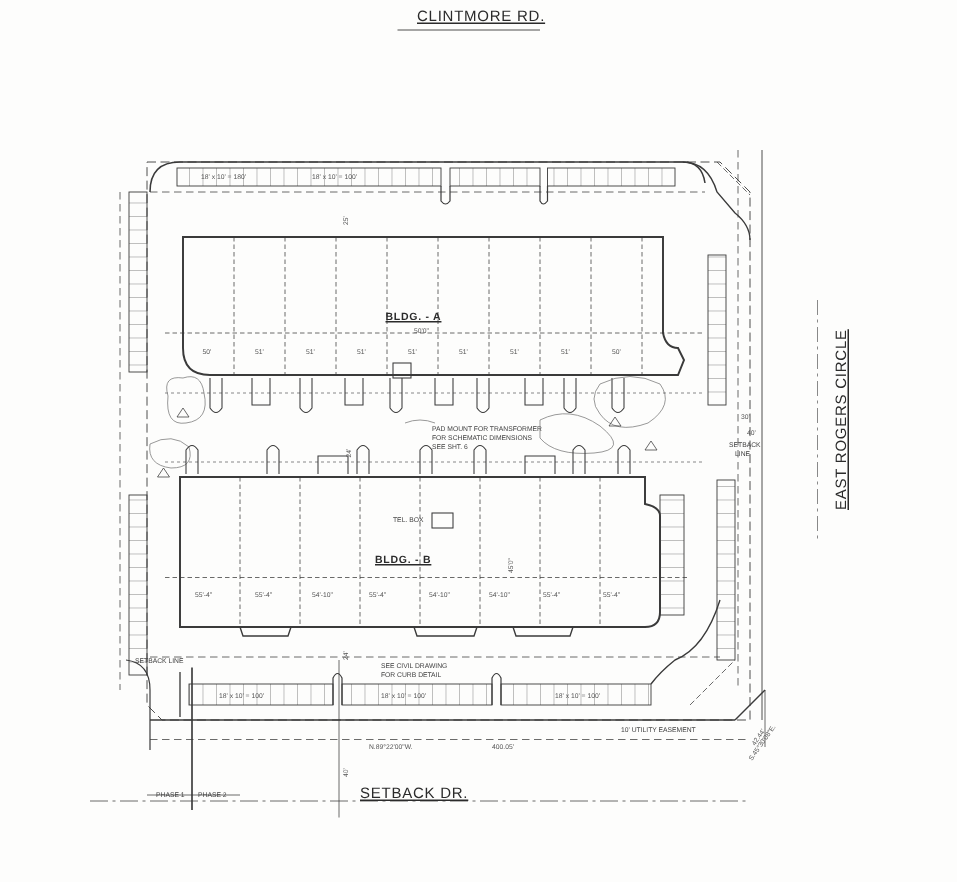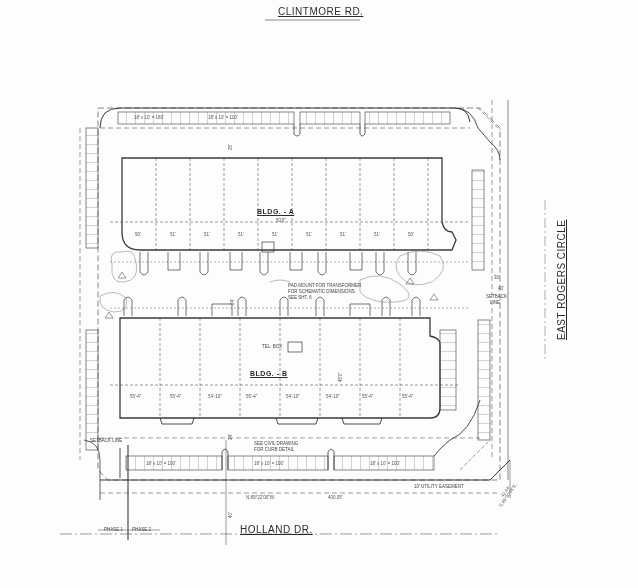--- a/index.html
+++ b/index.html
@@ -159,21 +159,21 @@
     <g stroke-width="0.5">
       <path d="M 105 318 L 109 312 L 113 318 Z"></path>
       <path d="M 406 284 L 410 278 L 414 284 Z"></path>
       <path d="M 430 300 L 434 294 L 438 300 Z"></path>
       <path d="M 118 278 L 122 272 L 126 278 Z"></path>
     </g>
   </g>
 </svg>
 
 <div class="lbl road" style="left:278px; top:6px;">CLINTMORE   RD.</div>
-<div class="lbl road" style="left:240px; top:524px;">HOLLAND   DR.</div>
+<div class="lbl road" style="left:240px; top:524px;">SETBACK   DR.</div>
 <div class="lbl road vert" style="left:556px; top:340px;">EAST   ROGERS   CIRCLE</div>
 
 <div class="lbl bldg" style="left:257px; top:208px;">BLDG. - A</div>
 <div class="lbl dim" style="left:276px; top:218px;">50'0"</div>
 <div class="lbl bldg" style="left:250px; top:370px;">BLDG. - B</div>
 
 <div class="lbl dim" style="left:135px; top:232px;">50'</div>
 <div class="lbl dim" style="left:170px; top:232px;">51'</div>
 <div class="lbl dim" style="left:204px; top:232px;">51'</div>
 <div class="lbl dim" style="left:238px; top:232px;">51'</div>

